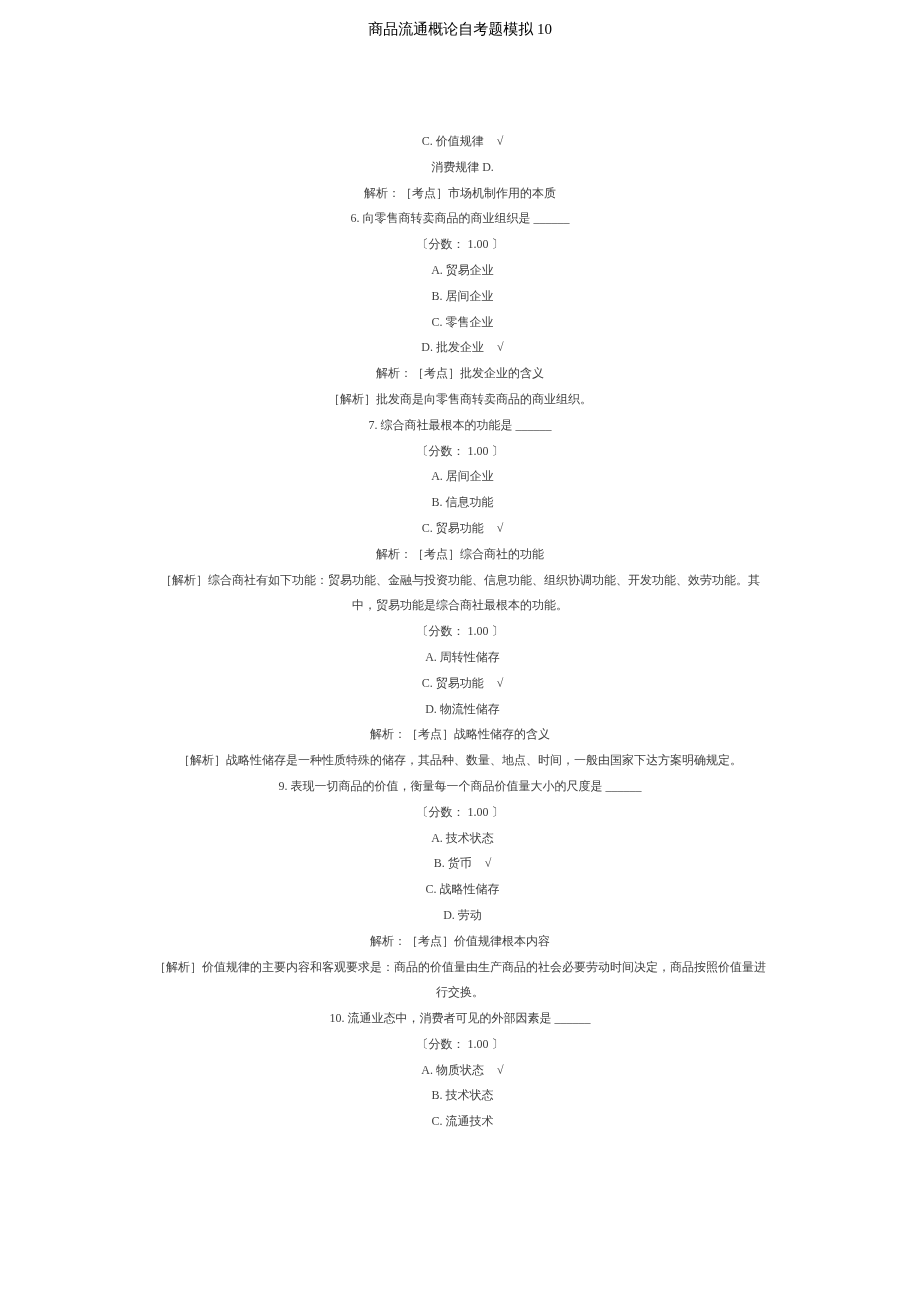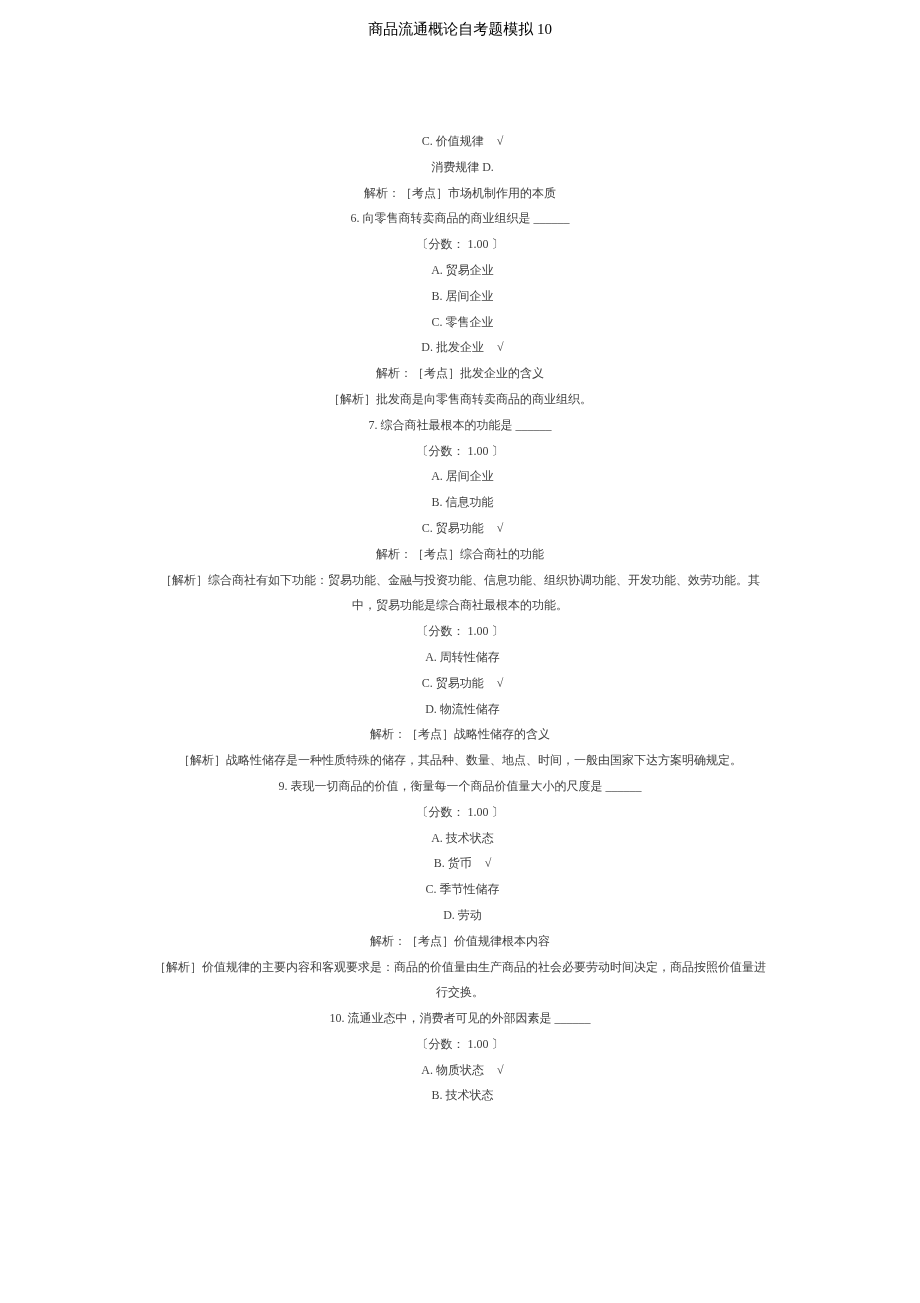--- a/index.html
+++ b/index.html
@@ -78,25 +78,26 @@
   <div class="line">解析：［考点］战略性储存的含义</div>
   <div class="line">［解析］战略性储存是一种性质特殊的储存，其品种、数量、地点、时间，一般由国家下达方案明确规定。</div>
 
   <div class="line">9. 表现一切商品的价值，衡量每一个商品价值量大小的尺度是     ______</div>
   <div class="line">〔分数： 1.00 〕</div>
   <div class="line indent-opt">A. 技术状态</div>
   <div class="line indent-opt">
     <span>B. 货币</span>
     <span class="check">√</span>
   </div>
-  <div class="line indent-opt">C. 季节性储存</div>
+  <div class="line indent-opt">C. 战略性储存</div>
   <div class="line indent-opt">D. 劳动</div>
   <div class="line">解析：［考点］价值规律根本内容</div>
   <div class="line">［解析］价值规律的主要内容和客观要求是：商品的价值量由生产商品的社会必要劳动时间决定，商品按照价值量进行交换。</div>
 
   <div class="line">10. 流通业态中，消费者可见的外部因素是   ______</div>
   <div class="line">〔分数： 1.00 〕</div>
   <div class="line indent-opt">
     <span>A. 物质状态</span>
     <span class="check">√</span>
   </div>
   <div class="line indent-opt">B. 技术状态</div>
+  <div class="line indent-opt">C. 流通技术</div>
 </div>
 
 </body></html>

